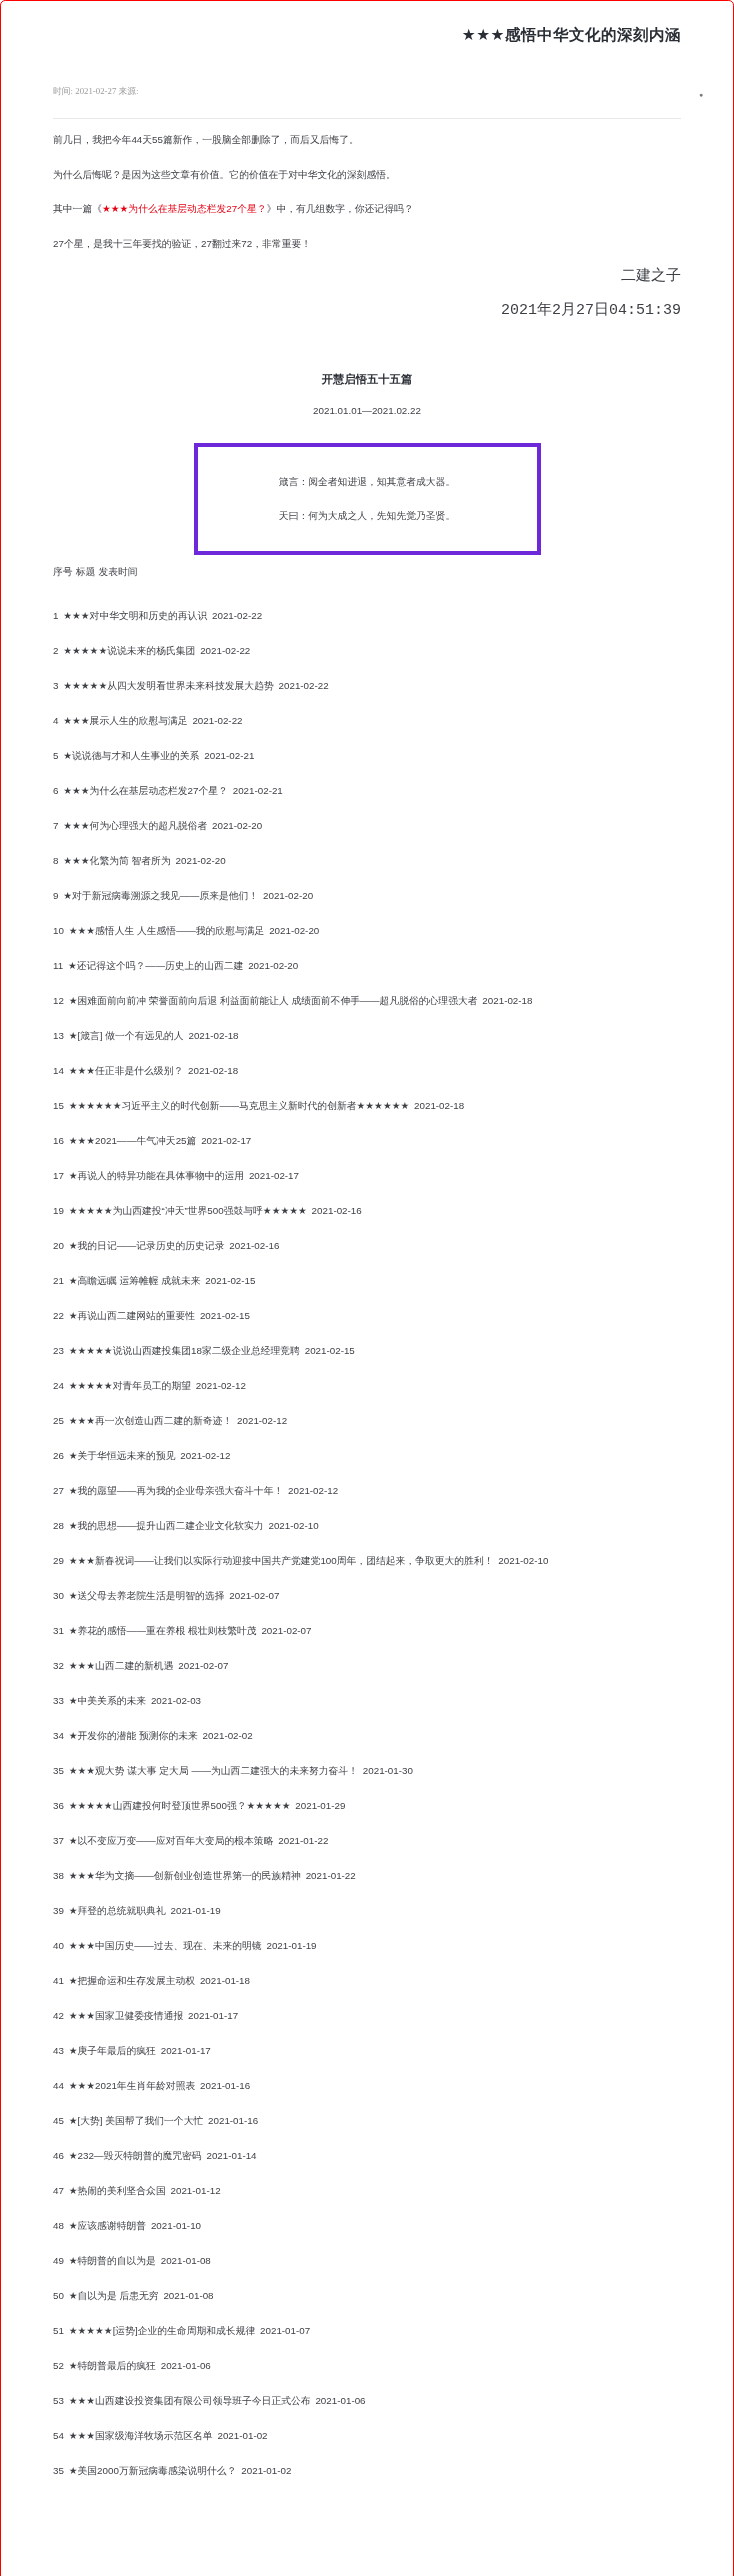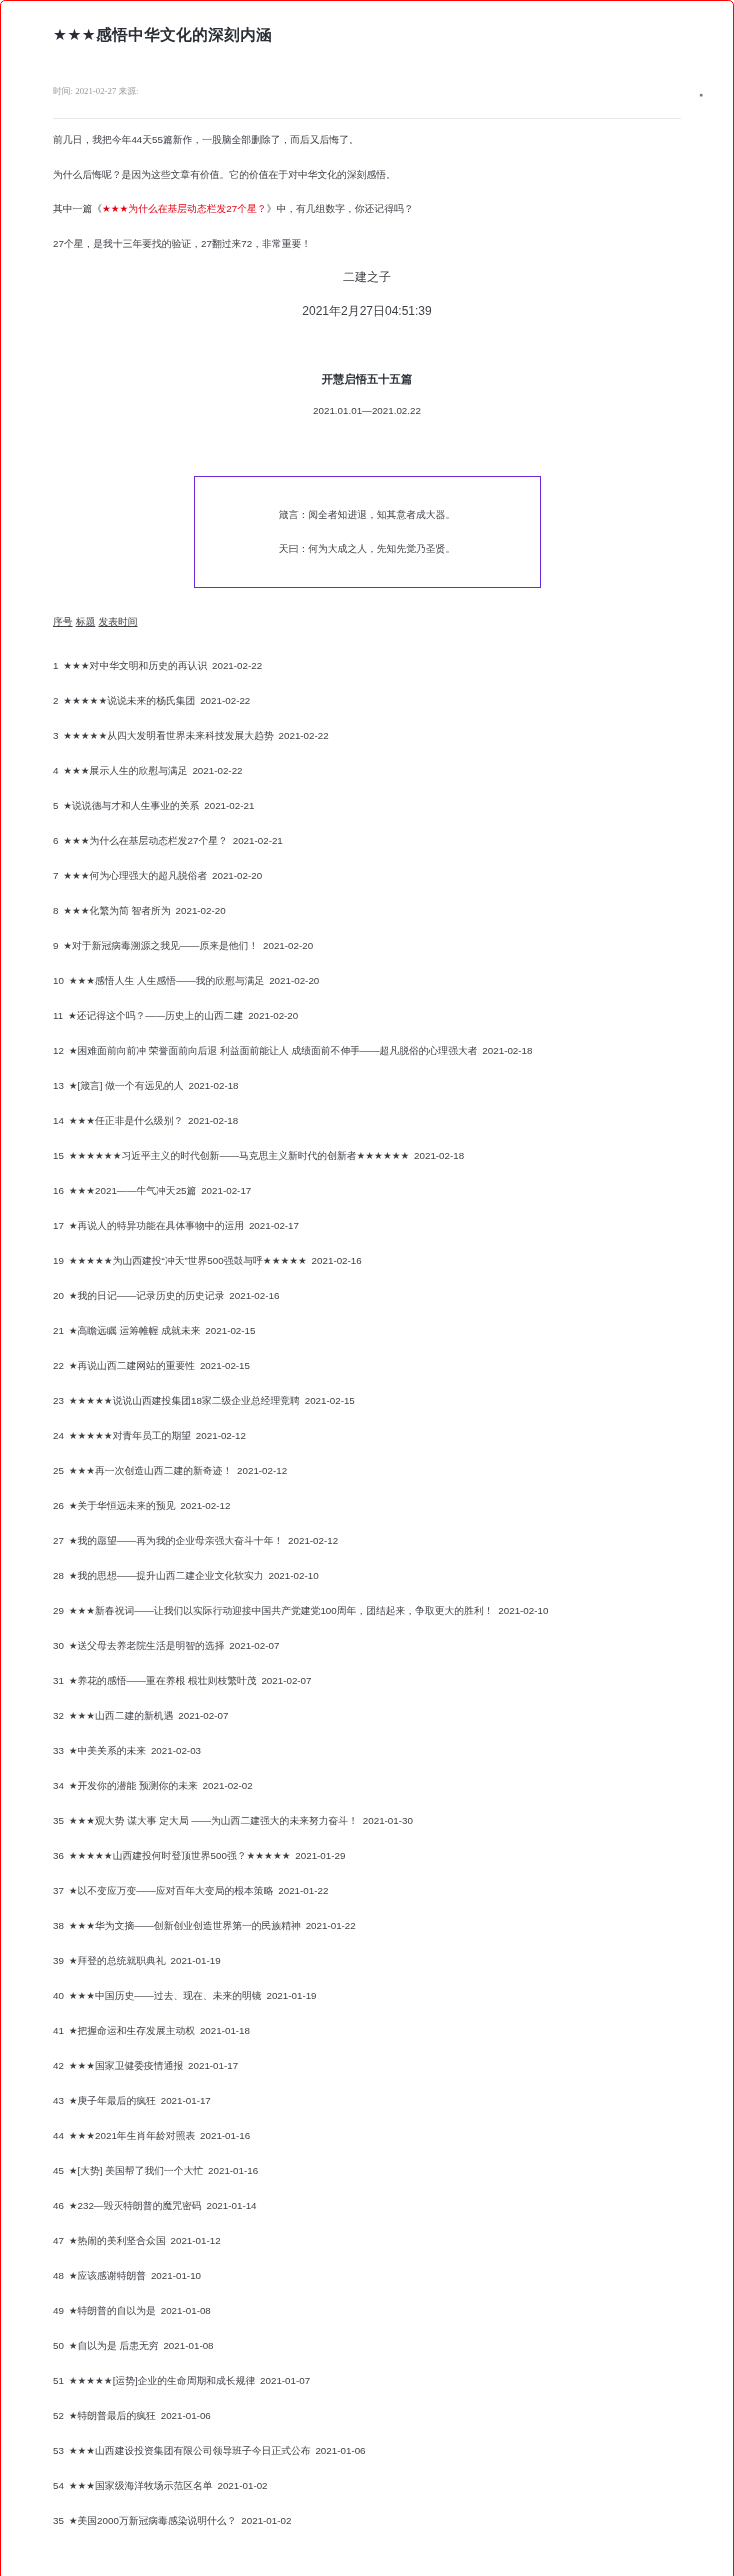--- a/index.html
+++ b/index.html
@@ -9,51 +9,51 @@
     box-sizing:border-box;
     border:1px solid #ff0000;
     border-radius:5.2px;
     padding:21.6px 52px 10.3px;
     overflow:hidden;
     background:#ffffff;
     font-family:"Liberation Sans","DejaVu Sans",sans-serif;
     color:#3c3f44;
   }
   .title{
-    margin:0;text-align:left;
+    margin:0;text-align:right;
     font-size:15.5px;line-height:23px;font-weight:600;
     color:#2a2e35;letter-spacing:0.5px;
   }
   .meta-row{
     margin-top:39px;
     font-size:8.8px;line-height:12.4px;
     color:#9b9b9b;
     font-family:Liberation Serif, serif;
   }
   .meta-dot{
     position:absolute;right:30px;top:91px;
     color:#787878;font-size:6.7px;line-height:6.7px;
   }
   .divider{border-bottom:0.5px solid #e8e8e8;margin-top:20.6px;}
   .para{margin:20.6px 0 0;font-size:9.8px;line-height:14px;color:#3c3f44;}
   .para.first{margin-top:14.4px;}
   .red{color:#e60012;}
-  .sig{margin:19.6px 0 0;text-align:center;font-size:12px;line-height:14px;}
+  .sig{margin:19.6px 0 0;text-align:right;font-size:15px;line-height:14px;font-family:Liberation Mono, monospace;}
   .collection-title{margin:54px 0 0;text-align:center;font-size:11.3px;line-height:15.5px;font-weight:700;color:#2a2e35;}
   .collection-range{margin:16.5px 0 0;text-align:center;font-size:9.8px;line-height:14px;}
   .quote-box{
     width:347px;height:112px;
     box-sizing:border-box;
-    border:1px solid #6d28d9;
-    margin:58px auto 0;
+    border:4px solid #6d28d9;
+    margin:25px auto 0;
     display:flex;flex-direction:column;justify-content:center;align-items:center;
     gap:19.6px;
     font-size:9.8px;line-height:14px;color:#3c3f44;
   }
-  .list-header{margin:27px 0 0;font-size:9.8px;line-height:14px;text-decoration:underline;}
+  .list-header{margin:10px 0 0;font-size:9.8px;line-height:14px;}
   .list-header span{margin-right:3.1px;}
   .list-item{margin:21px 0 0;font-size:9.8px;line-height:14px;}
   .list-item:first-of-type{margin-top:30px;}
   .list-item span[data-field="num"]{margin-right:2.1px;}
   .list-item span[data-field="date"]{margin-left:2.1px;}
 </style>
 </head>
 <body>
 
 <div class="page">

